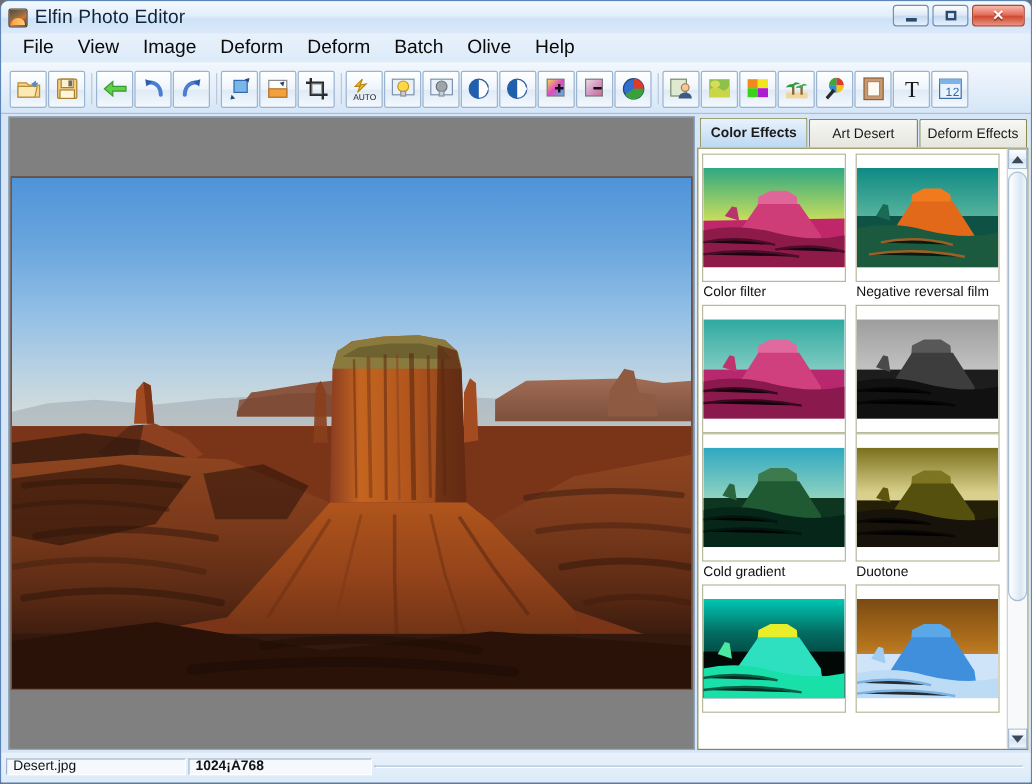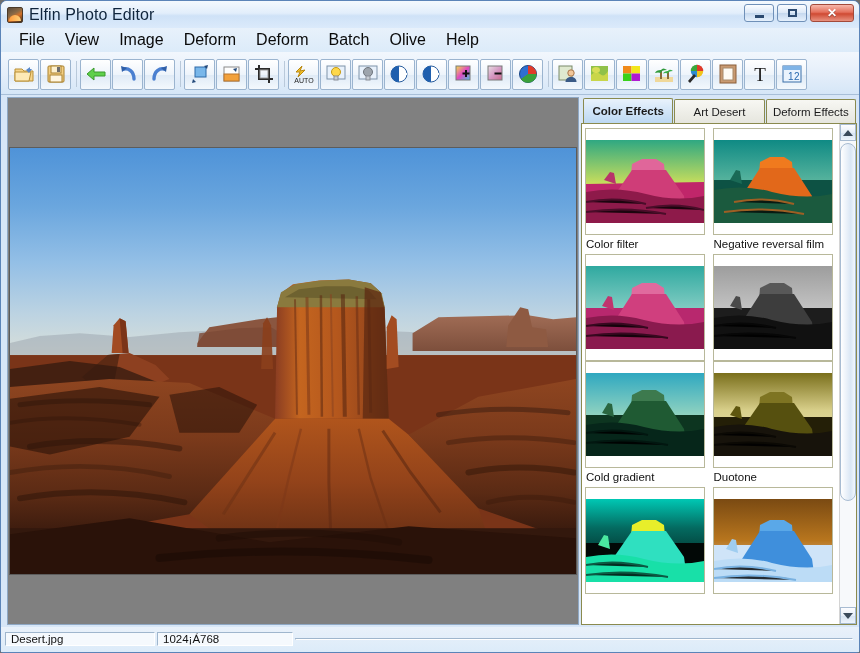--- a/index.html
+++ b/index.html
@@ -252,21 +252,21 @@
     border-right-color: #ffffff; border-bottom-color: #ffffff;
     background: #f5f9fd;
     display: flex; align-items: center;
     padding-left: 5px;
     font-size: 11.5px; color: #111;
     box-sizing: border-box;
     margin-right: 2px;
     white-space: nowrap; overflow: hidden;
   }
   .sb-1 { width: 150px; flex: none; }
-  .sb-2 { width: 136px; flex: none; }
+  .sb-2 { width: 153px; flex: none; font-weight: bold; }
   .sb-3 { width: 198px; flex: none; }
   .sb-4 { flex: 1 1 auto; }
 </style>
 </head>
 <body>
 
 <div class="window">
 
   <div class="titlebar">
     <div class="title-icon"></div>

